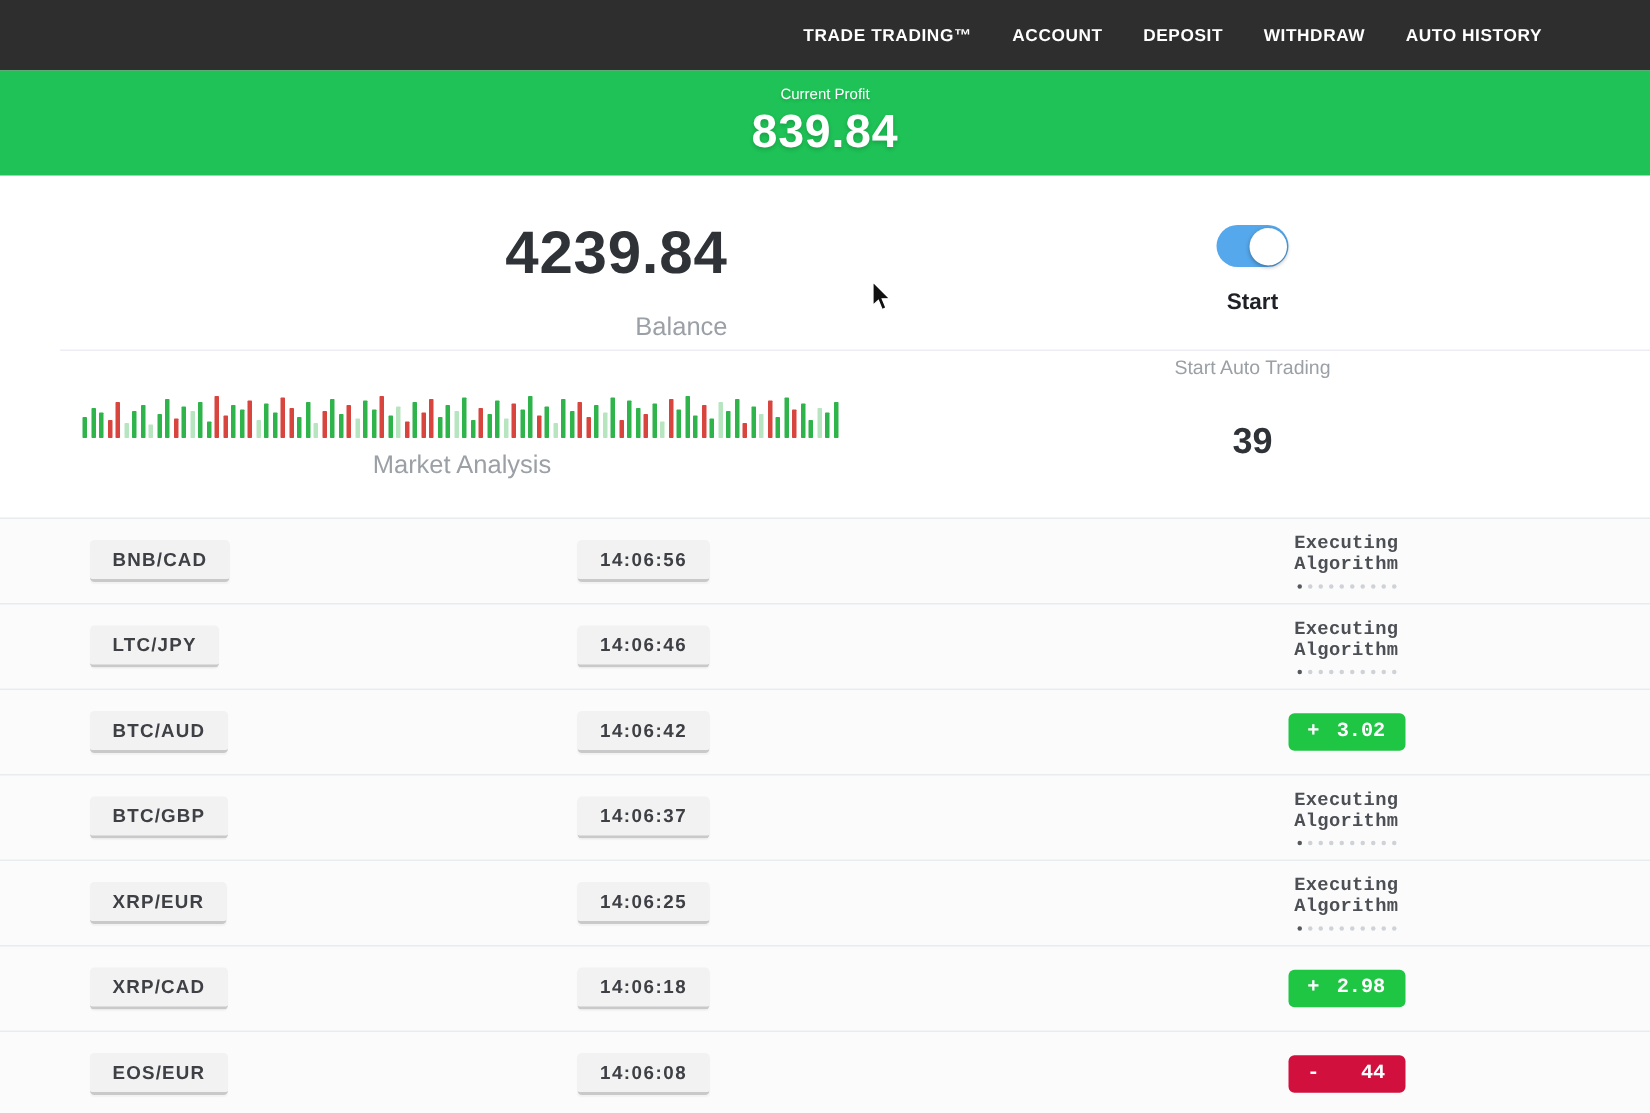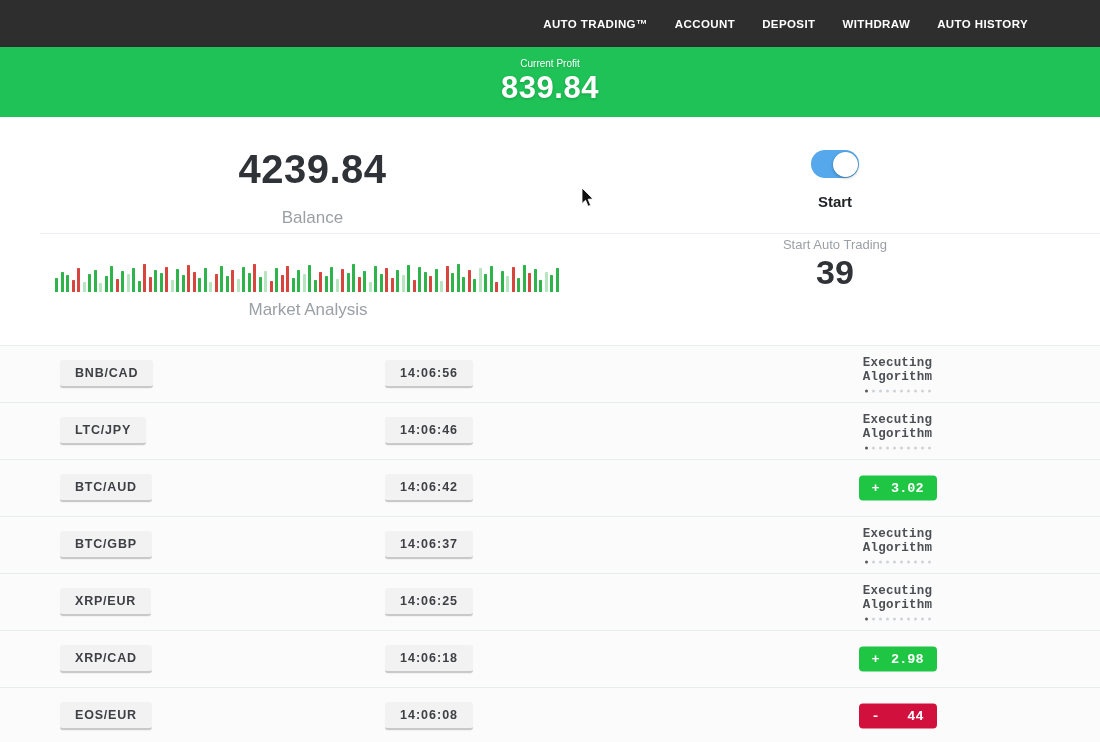--- a/index.html
+++ b/index.html
@@ -24,21 +24,21 @@
 
   
   .banner {
     height:70px; background:var(--banner-green);
     color:#ffffff; text-align:center; padding-top:11px;
   }
   .banner .banner-label { font-size:10px; font-weight:500; text-shadow:0 1px 2px rgba(0,0,0,0.15); }
   .banner .banner-value { font-size:31px; font-weight:700; letter-spacing:0.5px; margin-top:1px; text-shadow:0 1px 3px rgba(0,0,0,0.18); }
 
   
-  .balance-block { position:absolute; left:140px; top:147px; width:345px; text-align:center; }
+  .balance-block { position:absolute; left:140px; top:147px; width:345px; text-align:right; }
   .balance-value { font-size:40px; font-weight:700; color:#2f3338; letter-spacing:0.5px; }
   .muted-label { font-size:17px; color:#9ba0a6; }
   .balance-block .muted-label { margin-top:16px; }
 
   .autotrade-block { position:absolute; left:700px; top:150px; width:270px; text-align:center; }
   .toggle-row { display:flex; align-items:center; justify-content:center; gap:15px;flex-direction:column; }
   .toggle {
     width:48px; height:28px; border-radius:14px;
     background:var(--toggle-blue); position:relative; cursor:pointer;
     display:inline-block;
@@ -58,21 +58,21 @@
   
   .market-block { position:absolute; left:55px; top:258px; width:506px; }
   .bars { height:34px; display:flex; align-items:flex-end; gap:2.5px; }
   .bar { width:3px; border-radius:0.5px; }
   .bar.g  { background:#2eb44b; }
   .bar.r  { background:#d8453f; }
   .bar.lg { background:#2eb44b; opacity:0.35; }
   .market-block .muted-label { margin-top:8px; text-align:center; }
 
   .trades-opened-block { position:absolute; left:700px; top:253px; width:270px; text-align:center; }
-  .trades-opened-value { font-size:34px; font-weight:700; color:#2f3338; }
+  .trades-opened-value { font-size:24px; font-weight:700; color:#2f3338;margin-top:28px; }
   .trades-opened-block .muted-label { margin-top:9px; font-size:13px; }
 
   
   .rows { position:absolute; top:345px; left:0; right:0; }
   .trade-row {
     height:57px; position:relative;
     border-top:1px solid #e7ecee; background:#fbfbfc;
   }
   .rows .trade-row:last-child { border-bottom:1px solid #e7ecee; }
 
@@ -103,21 +103,21 @@
   .result-badge.gain { background:var(--badge-green); }
   .result-badge.loss { background:var(--badge-red); }
 
   
   .cursor { position:absolute; left:581px; top:188px; }
 </style>
 </head>
 <body>
 
 <nav class="topnav" id="topnav">
-    <span class="nav-item">AUTO TRADING™</span>
+    <span class="nav-item">TRADE TRADING™</span>
     <span class="nav-item">ACCOUNT</span>
     <span class="nav-item">DEPOSIT</span>
     <span class="nav-item">WITHDRAW</span>
     <span class="nav-item">AUTO HISTORY</span>
   </nav>
 
 <div class="banner">
   <div class="banner-label">Current Profit</div>
   <div class="banner-value">839.84</div>
 </div>

